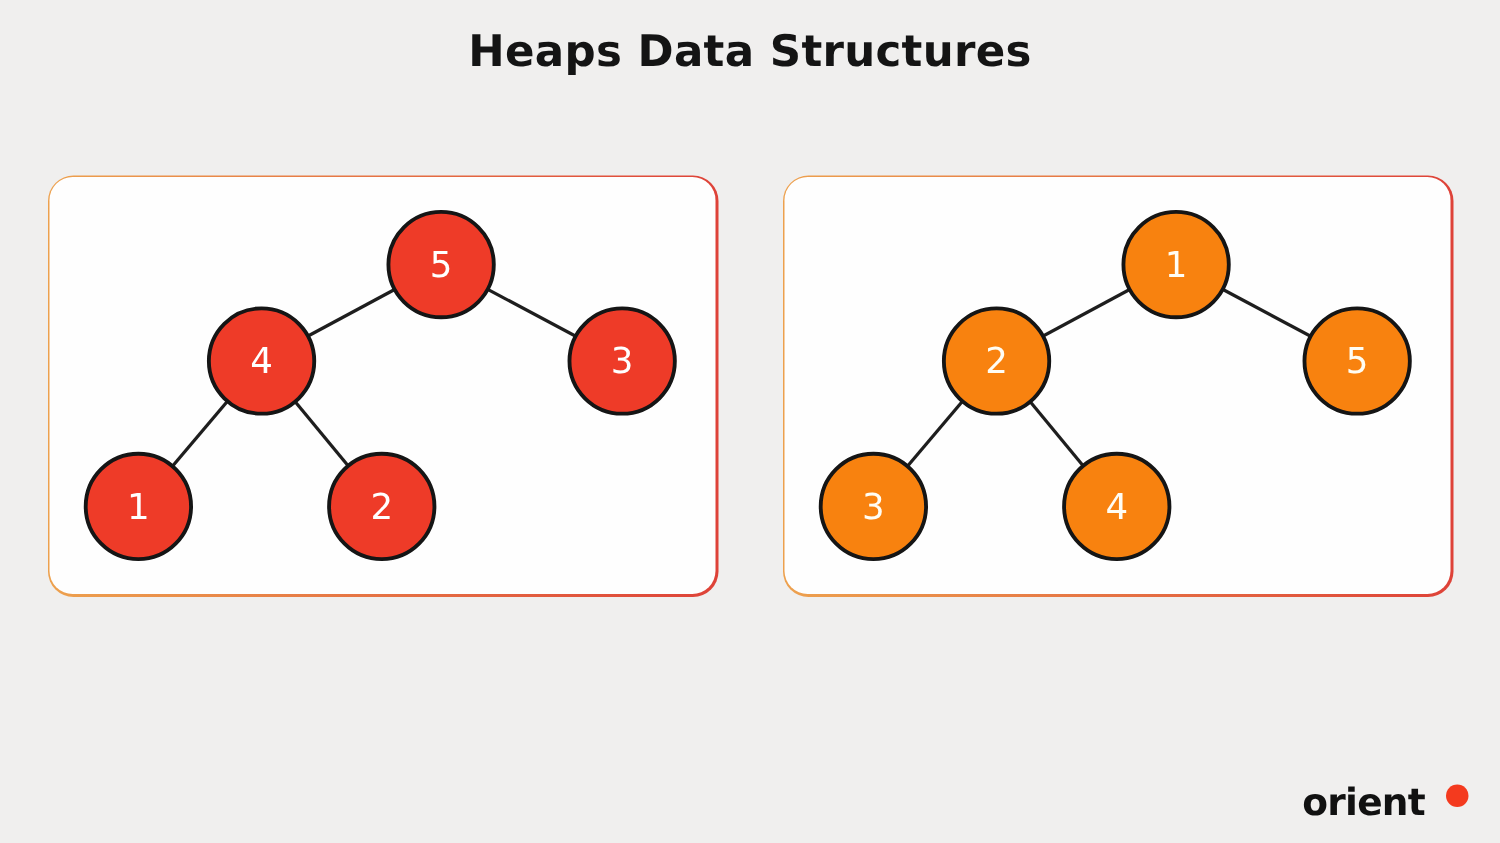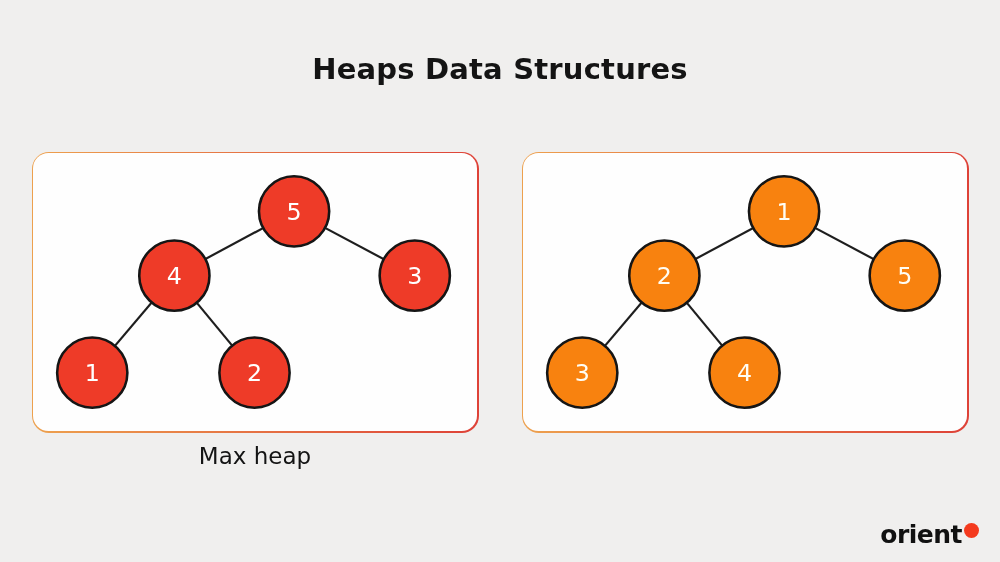--- a/index.html
+++ b/index.html
@@ -8,21 +8,21 @@
     width: 1000px;
     height: 562px;
     background: var(--page-bg, #f0efee);
     font-family: "DejaVu Sans", "Liberation Sans", sans-serif;
     color: var(--text, #141414);
     position: relative;
     overflow: hidden;
   }
   .title {
     margin: 0;
-    padding-top: 52px;
+    padding-top: 17px;
     text-align: center;
     font-size: 29px;
     line-height: 1.2;
     font-weight: 700;
     letter-spacing: 0.2px;
   }
   .panels {
     display: flex;
     justify-content: center;
     gap: 43px;
@@ -58,21 +58,21 @@
     font-size: 23px;
     font-weight: 500;
     line-height: 1.2;
   }
   .logo {
     position: absolute;
     right: 21px;
     bottom: 15px;
     display: flex;
     align-items: flex-start;
-    gap: 2px;
+    gap: 14px;
   }
   .logo-text {
     font-size: 25px;
     font-weight: 800;
     letter-spacing: -0.5px;
     line-height: 1;
     color: #111;
   }
   .logo-dot {
     width: 15px;
@@ -105,21 +105,20 @@
               <text x="142" y="124" dy="0.35em" text-anchor="middle" fill="#ffffff" class="tree-node-label">4</text>
               <circle cx="385" cy="124" r="35.5" fill="#ee3b28" stroke="#151515" stroke-width="2.6"></circle>
               <text x="385" y="124" dy="0.35em" text-anchor="middle" fill="#ffffff" class="tree-node-label">3</text>
               <circle cx="59" cy="222" r="35.5" fill="#ee3b28" stroke="#151515" stroke-width="2.6"></circle>
               <text x="59" y="222" dy="0.35em" text-anchor="middle" fill="#ffffff" class="tree-node-label">1</text>
               <circle cx="223" cy="222" r="35.5" fill="#ee3b28" stroke="#151515" stroke-width="2.6"></circle>
               <text x="223" y="222" dy="0.35em" text-anchor="middle" fill="#ffffff" class="tree-node-label">2</text>
             </svg>
         </div>
       </div>
-      <div class="panel-label">Max heap</div>
     </section>
 
     <section class="panel-group">
       <div class="card-border">
         <div class="card">
           <svg class="tree" viewBox="0 0 447 281">
               <line x1="263" y1="59" x2="142" y2="124" stroke="#1e1e1e" stroke-width="2.2"></line>
               <line x1="263" y1="59" x2="385" y2="124" stroke="#1e1e1e" stroke-width="2.2"></line>
               <line x1="142" y1="124" x2="59" y2="222" stroke="#1e1e1e" stroke-width="2.2"></line>
               <line x1="142" y1="124" x2="223" y2="222" stroke="#1e1e1e" stroke-width="2.2"></line>

